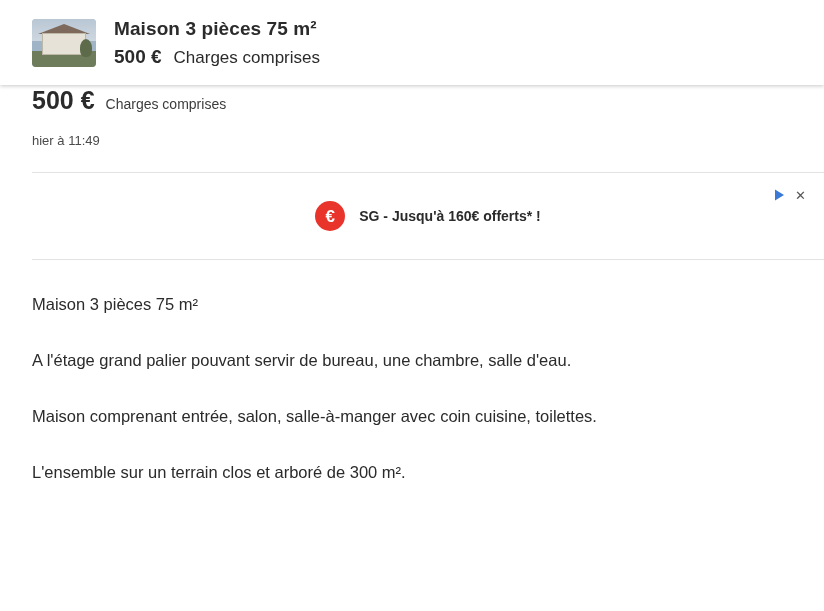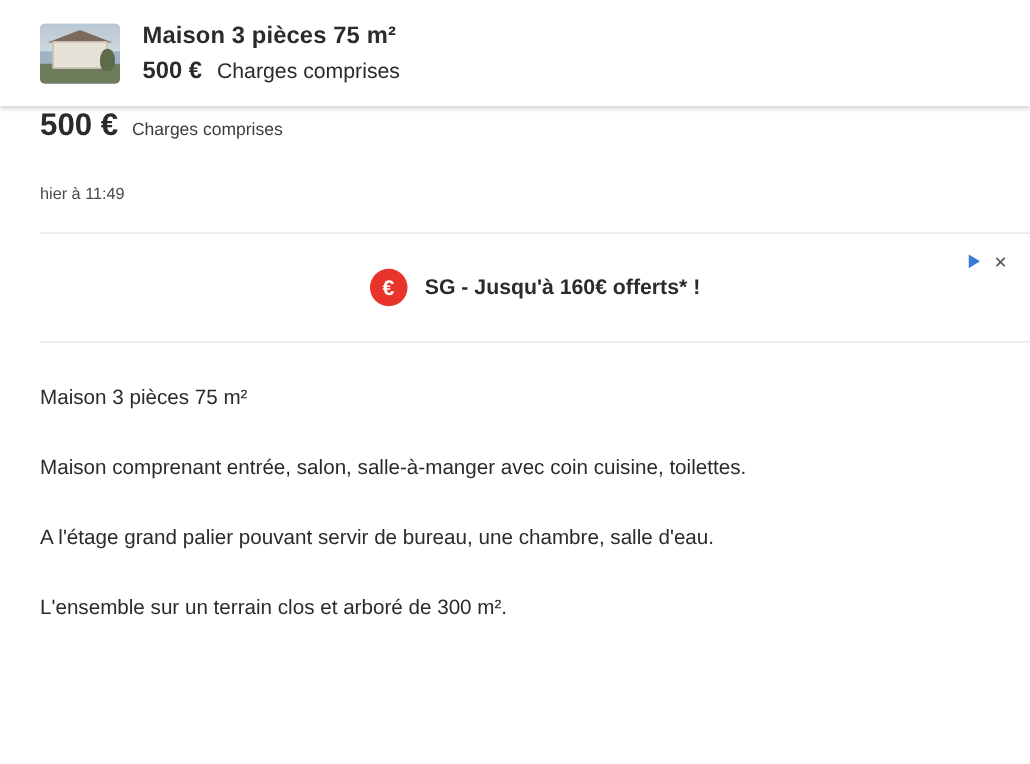--- a/index.html
+++ b/index.html
@@ -134,21 +134,21 @@
     line-height: 30px;
   }
   .price-charges {
     font-size: 14px;
     color: #3c3c3c;
     margin-left: 11px;
   }
   .timestamp {
     font-size: 13px;
     color: #4a4a4a;
-    margin-top: 32px;
+    margin-top: 18px;
   }
 
   .divider {
     border: none;
     border-top: 1px solid #e2e2e2;
     margin: 24px 0 0 32px;
     width: 792px;
   }
 
   
@@ -174,21 +174,21 @@
     background: #e9342c;
     display: flex;
     align-items: center;
     justify-content: center;
     color: #ffffff;
     font-size: 17px;
     font-weight: bold;
     line-height: 1;
   }
   .ad-text {
-    font-size: 17px;
+    font-size: 14px;
     font-weight: bold;
     color: #2b2b2b;
   }
   .ad-controls {
     position: absolute;
     right: 18px;
     top: 15px;
     display: flex;
     align-items: center;
     gap: 8px;
@@ -274,18 +274,18 @@
         <polygon points="2,1.5 2,12.5 11,7" fill="#3a7ad6"></polygon>
       </svg>
       <span class="ad-close">✕</span>
     </div>
   </div>
 
   <hr class="divider2">
 
   <div class="description">
     <p class="desc-p">Maison 3 pièces 75 m²</p>
+    <p class="desc-p">A l'étage grand palier pouvant servir de bureau, une chambre, salle d'eau.</p>
     <p class="desc-p">Maison comprenant entrée, salon, salle-à-manger avec coin cuisine, toilettes.</p>
-    <p class="desc-p">A l'étage grand palier pouvant servir de bureau, une chambre, salle d'eau.</p>
     <p class="desc-p">L'ensemble sur un terrain clos et arboré de 300 m².</p>
   </div>
 
 </div>
 
 </body></html>

